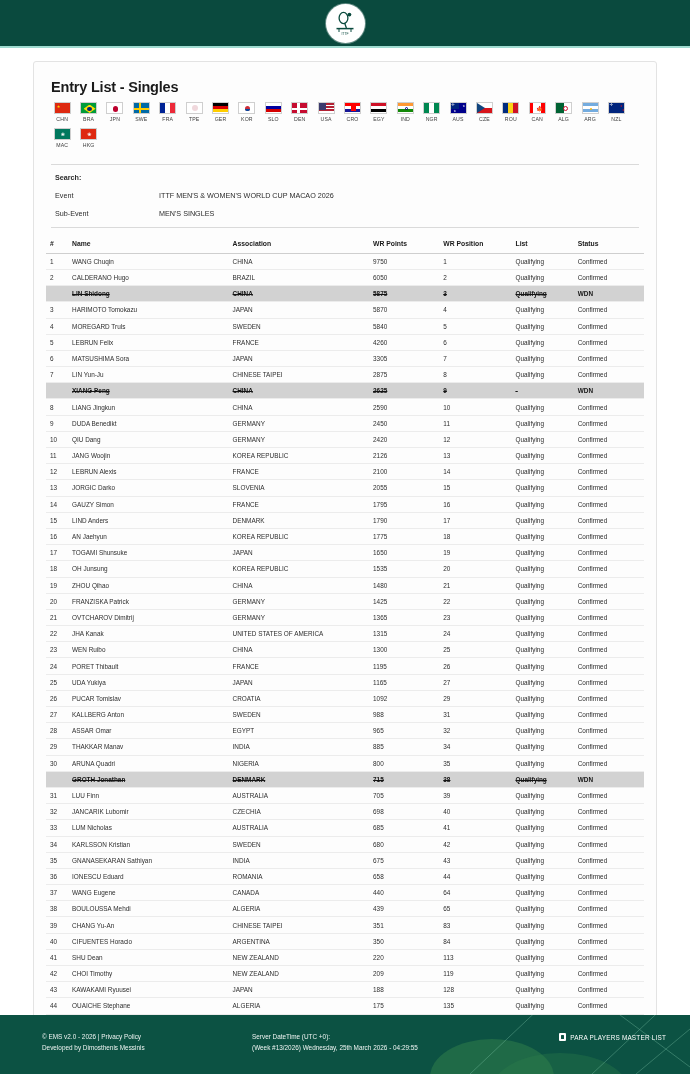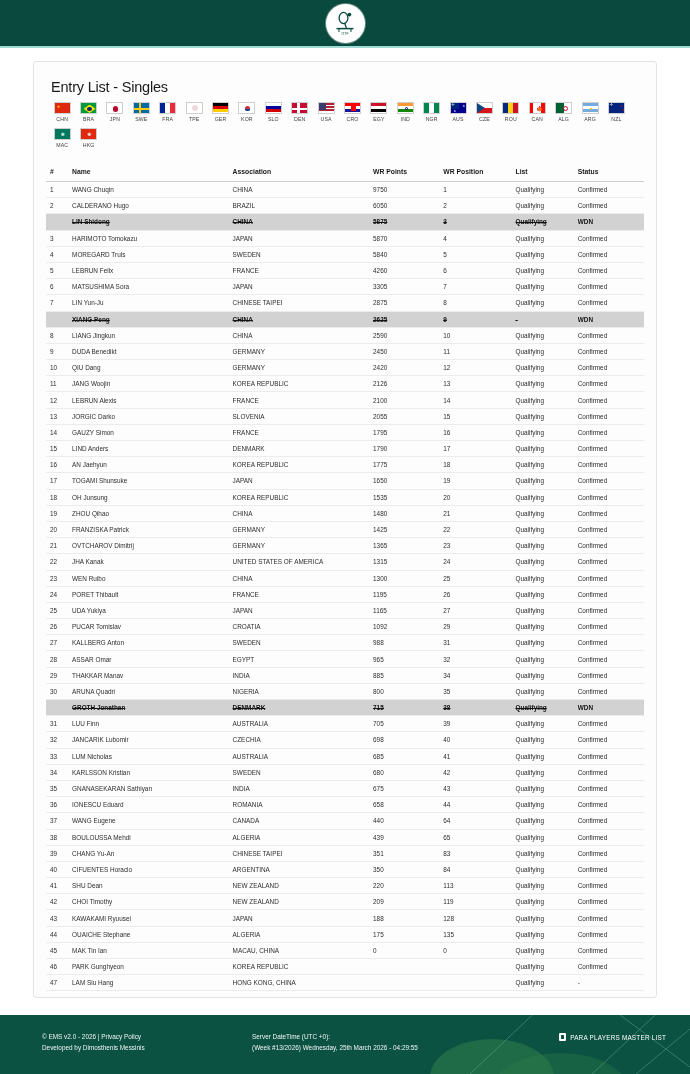--- a/index.html
+++ b/index.html
@@ -35,21 +35,21 @@
   .card {
     margin: 13px 33px 0 33px;
     background: #fdfdfd;
     border: 1px solid #e3e3e3;
     border-radius: 3px;
     padding: 17px 12px 6px 12px;
     min-height: 930px;
   }
   .card-title {
     font-size: 14.5px;
-    font-weight: normal;
+    font-weight: bold;
     color: #1a1a1a;
     letter-spacing: -.2px;
     padding-left: 5px;
   }
   .assoc-count {
     font-size: 7.5px;
     color: #4a4a4a;
     margin-top: 5px;
     padding-left: 5px;
   }
@@ -383,20 +383,33 @@
         </div>
         <div class="flag-item" title="HONG KONG, CHINA">
           <span class="flag-img">
             <div class="s-h" style="top:0;height:100%;background:#de2910"></div>
             <div style="position:absolute;left:6.2px;top:2.6px;color:#fff;font-size:5px;line-height:5px">❀</div>
           </span>
           <span class="flag-code">HKG</span>
         </div>
       </div>
 
+    <div class="meta-panel">
+      <div class="meta-row">
+        <div class="meta-label bold">Search:</div>
+      </div>
+      <div class="meta-row">
+        <div class="meta-label">Event</div>
+        <div>ITTF MEN'S &amp; WOMEN'S WORLD CUP MACAO 2026</div>
+      </div>
+      <div class="meta-row">
+        <div class="meta-label">Sub-Event</div>
+        <div>MEN'S SINGLES</div>
+      </div>
+    </div>
 
     <table class="tbl">
       <thead>
         <tr>
           <th class="col-n">#</th>
           <th class="col-name">Name</th>
           <th class="col-assoc">Association</th>
           <th class="col-pts">WR Points</th>
           <th class="col-pos">WR Position</th>
           <th class="col-list">List</th>

